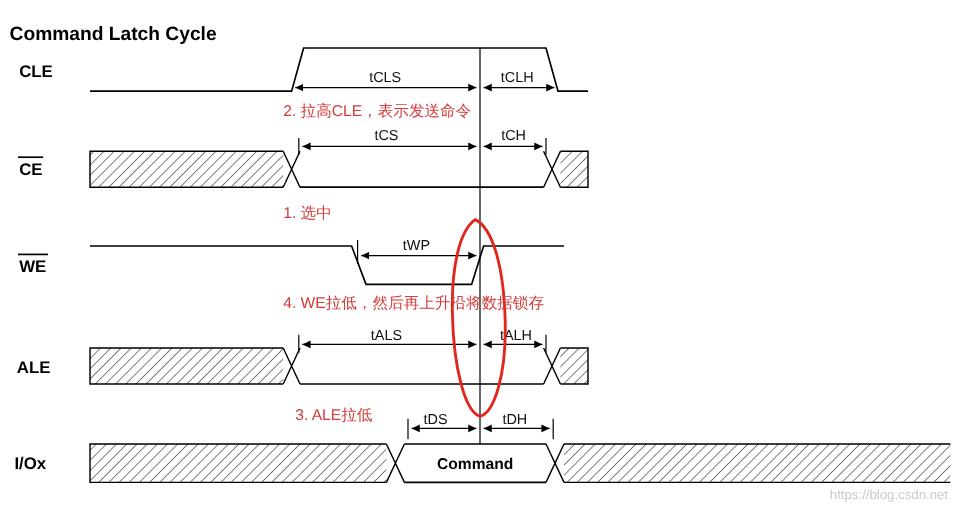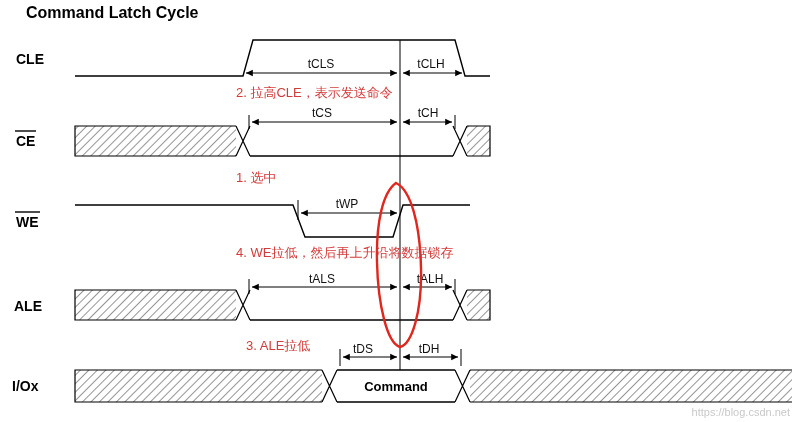--- a/index.html
+++ b/index.html
@@ -11,25 +11,24 @@
   .page {
     position: relative;
     width: 796px;
     height: 422px;
     background: #ffffff;
     overflow: hidden;
   }
   .title {
     position: absolute;
     left: 8px;
-    top: 4px;
+    top: 20px;
     font-size: 16px;
     font-weight: bold;
     color: #000000;
-    margin-left: 18px;
   }
   svg { position: absolute; left: 0; top: 0; }
   svg text { font-family: "Liberation Sans", sans-serif; }
   .sig-label { font-size: 14px; font-weight: bold; fill: #000000; }
   .tlabel    { font-size: 12px; fill: #111111; text-anchor: middle; }
   .anno      { font-size: 13px; fill: #d43b3b; }
   .cmd       { font-size: 13px; font-weight: bold; fill: #000000; text-anchor: middle; }
   .wm        { font-size: 11px; fill: #c9c9c9; text-anchor: end; }
   .wave  { stroke: #000000; stroke-width: 1.4; fill: none; }
   .edge  { stroke: #000000; stroke-width: 1.2; fill: none; }

